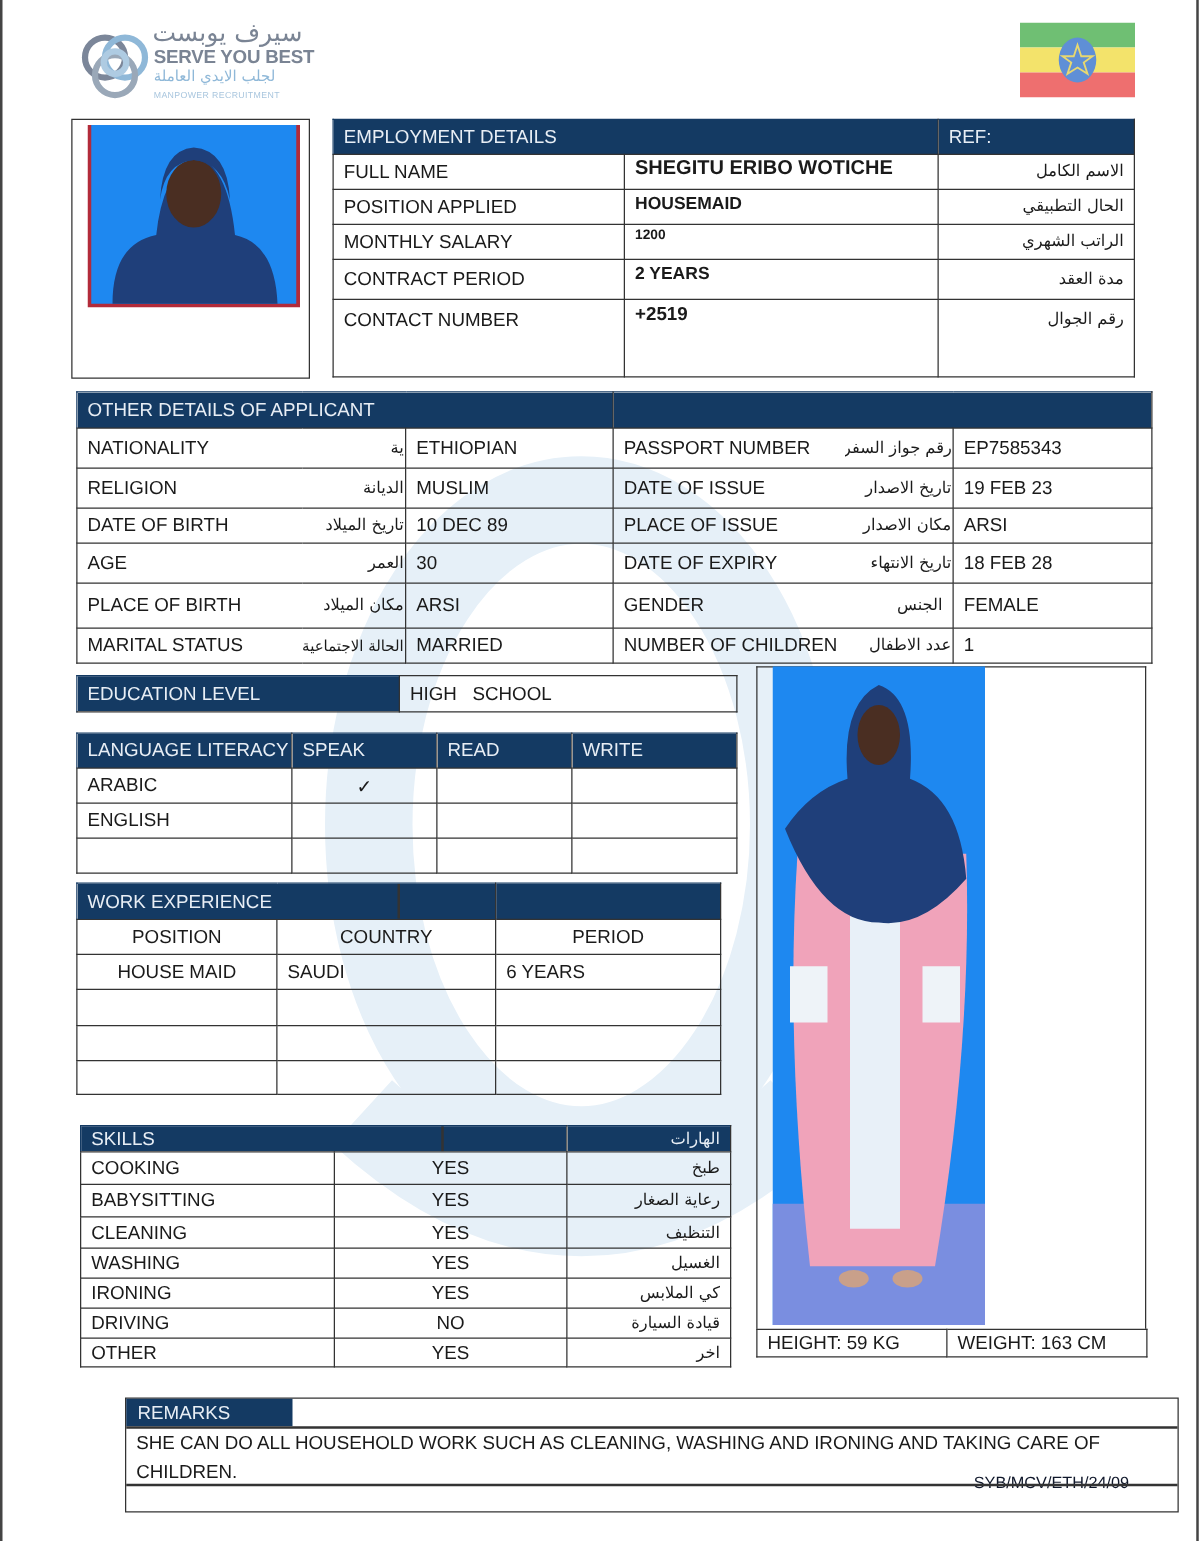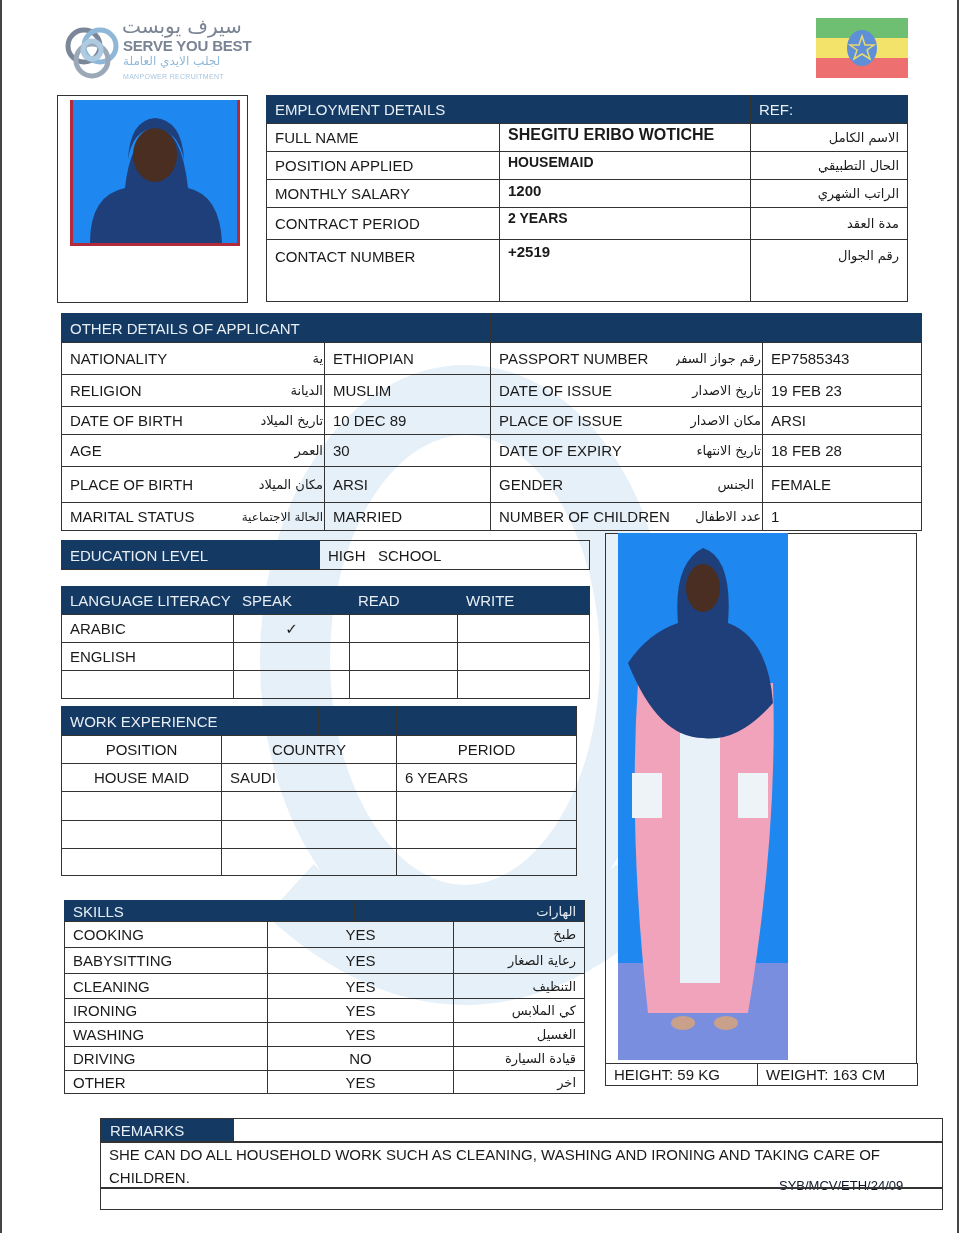--- a/index.html
+++ b/index.html
@@ -95,21 +95,21 @@
     <td class="bold" style="font-size:16px;vertical-align:top;padding-top:2px;">SHEGITU ERIBO WOTICHE</td>
     <td class="ar">الاسم الكامل</td>
   </tr>
   <tr style="height:28px">
     <td>POSITION APPLIED</td>
     <td class="bold" style="font-size:14px;vertical-align:top;padding-top:2px;">HOUSEMAID</td>
     <td class="ar">الحال التطبيقي</td>
   </tr>
   <tr style="height:28px">
     <td>MONTHLY SALARY</td>
-    <td class="bold" style="font-size:15px;vertical-align:top;padding-top:2px;">1200</td>
+    <td class="bold" style="font-size:11px;vertical-align:top;padding-top:2px;">1200</td>
     <td class="ar">الراتب الشهري</td>
   </tr>
   <tr style="height:32px">
     <td>CONTRACT PERIOD</td>
     <td class="bold" style="font-size:14px;vertical-align:top;padding-top:2px;">2 YEARS</td>
     <td class="ar">مدة العقد</td>
   </tr>
   <tr style="height:62px">
     <td style="vertical-align:top;padding-top:8px;">CONTACT NUMBER</td>
     <td class="bold" style="font-size:15px;vertical-align:top;padding-top:3px;">+2519</td>
@@ -296,28 +296,28 @@
     <td>BABYSITTING</td>
     <td class="center">YES</td>
     <td class="ar">رعاية الصغار</td>
   </tr>
   <tr style="height:25px">
     <td>CLEANING</td>
     <td class="center">YES</td>
     <td class="ar">التنظيف</td>
   </tr>
   <tr style="height:24px">
+    <td>WASHING</td>
+    <td class="center">YES</td>
+    <td class="ar">الغسيل</td>
+  </tr>
+  <tr style="height:24px">
     <td>IRONING</td>
     <td class="center">YES</td>
     <td class="ar">كي الملابس</td>
-  </tr>
-  <tr style="height:24px">
-    <td>WASHING</td>
-    <td class="center">YES</td>
-    <td class="ar">الغسيل</td>
   </tr>
   <tr style="height:24px">
     <td>DRIVING</td>
     <td class="center">NO</td>
     <td class="ar">قيادة السيارة</td>
   </tr>
   <tr style="height:23px">
     <td>OTHER</td>
     <td class="center">YES</td>
     <td class="ar">اخر</td>

